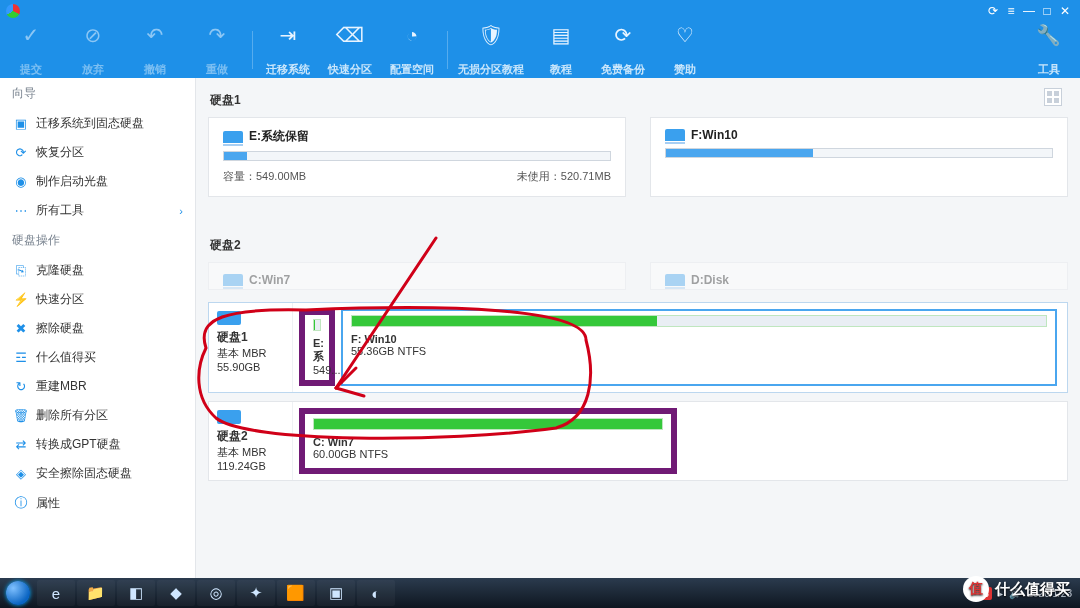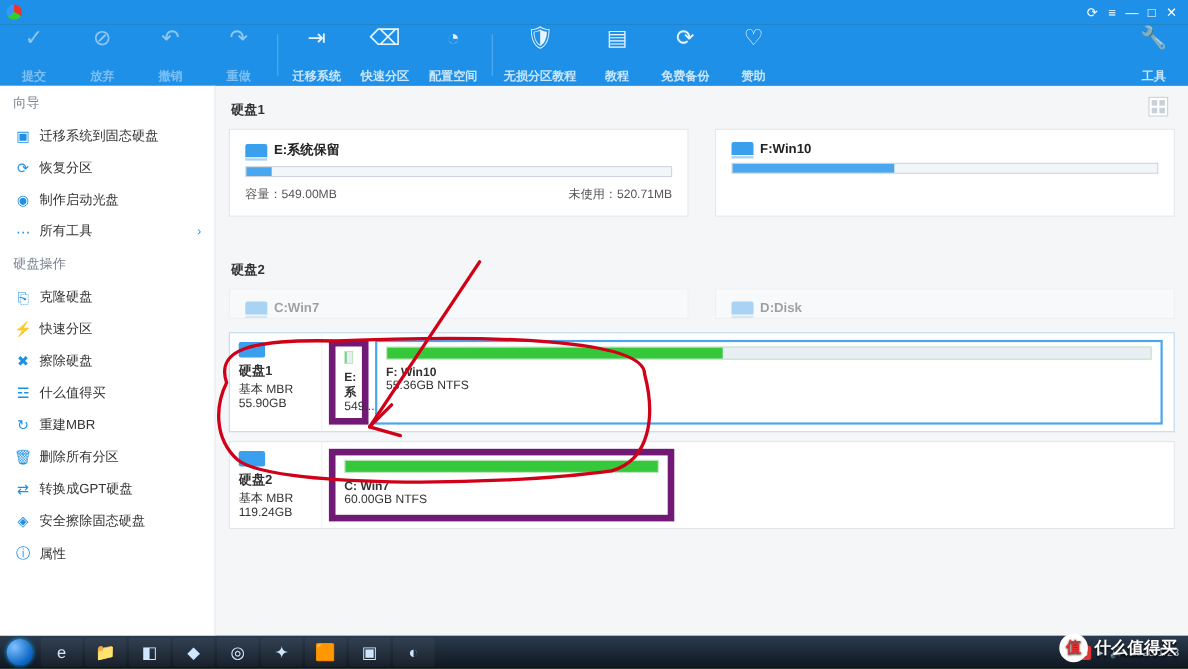--- a/index.html
+++ b/index.html
@@ -277,21 +277,21 @@
           </div>
         </div>
         <div class="diskmap">
           <div class="diskinfo">
             <div class="diskico2"></div>
             <div class="dname">硬盘2</div>
             <div>基本 MBR</div>
             <div>119.24GB</div>
           </div>
           <div class="parts">
-            <div class="partblk" style="width:314px">
+            <div class="partblk" style="width:378px">
               <div class="usage">
                 <div class="u" style="width:100%"></div>
               </div>
               <div class="pname">C: Win7</div>
               <div>60.00GB NTFS</div>
             </div>
           </div>
         </div>
       </div>
 

